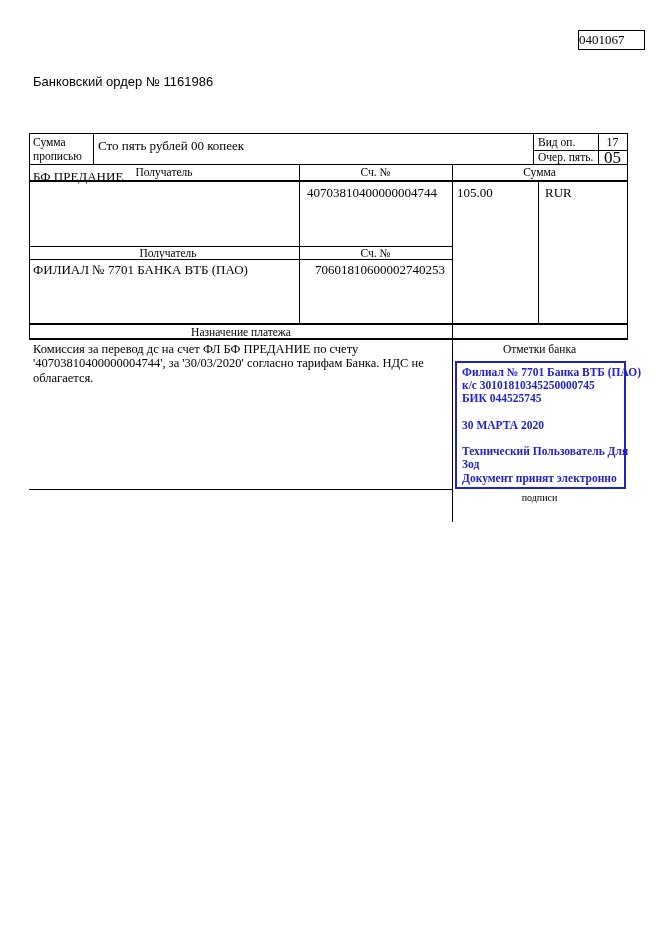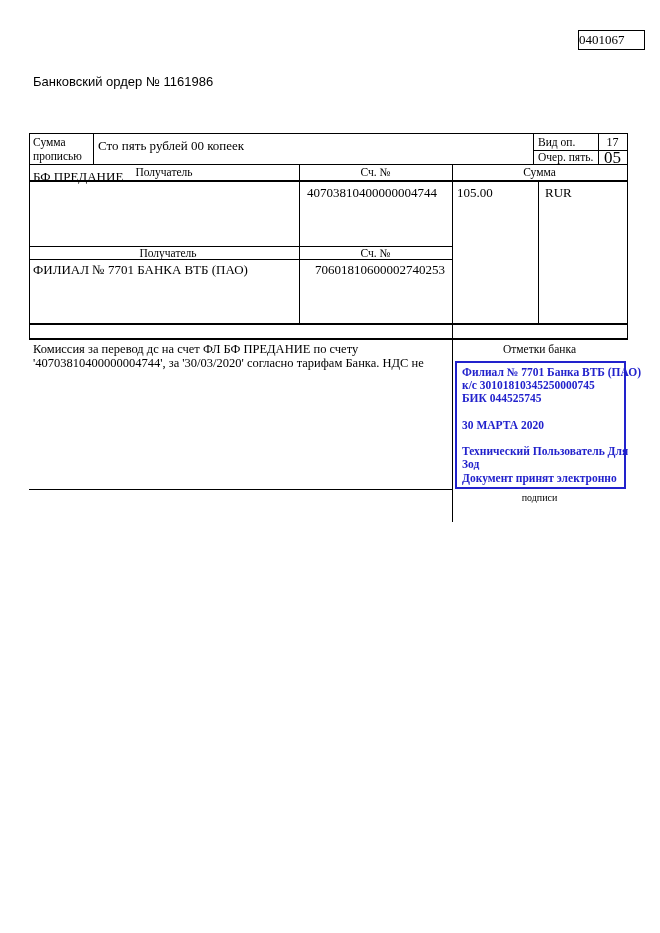--- a/index.html
+++ b/index.html
@@ -89,23 +89,25 @@
   <div class="abs serif13" style="left:33px;top:169px;">БФ ПРЕДАНИЕ</div>
   <div class="abs serif13" style="left:307px;top:185px;">40703810400000004744</div>
   <div class="abs serif13" style="left:457px;top:185px;">105.00</div>
   <div class="abs serif13" style="left:545px;top:185px;">RUR</div>
 
   <div class="abs hdr center" style="left:29px;top:247px;width:270px;padding-left:8px;">Получатель</div>
   <div class="abs hdr center" style="left:299px;top:247px;width:153px;">Сч. №</div>
   <div class="abs serif13" style="left:33px;top:262px;">ФИЛИАЛ № 7701 БАНКА ВТБ (ПАО)</div>
   <div class="abs serif13" style="left:307px;top:262px;margin-left:8px;">70601810600002740253</div>
 
+  <div class="abs hdr center" style="left:29px;top:326px;width:424px;">Назначение платежа</div>
   <div class="purpose-text">
       <div class="tline">Комиссия за перевод дс на счет ФЛ БФ ПРЕДАНИЕ по счету</div>
       <div class="tline">'40703810400000004744', за '30/03/2020' согласно тарифам Банка. НДС не</div>
+      <div class="tline">облагается.</div>
     </div>
 
   <div class="abs hdr center" style="left:452px;top:343px;width:175px;">Отметки банка</div>
   <div class="stamp-box">
       <div class="tline">Филиал № 7701 Банка ВТБ (ПАО)</div>
       <div class="tline">к/с 30101810345250000745</div>
       <div class="tline">БИК 044525745</div>
       <div class="tline">&nbsp;</div>
       <div class="tline">30 МАРТА 2020</div>
       <div class="tline">&nbsp;</div>

